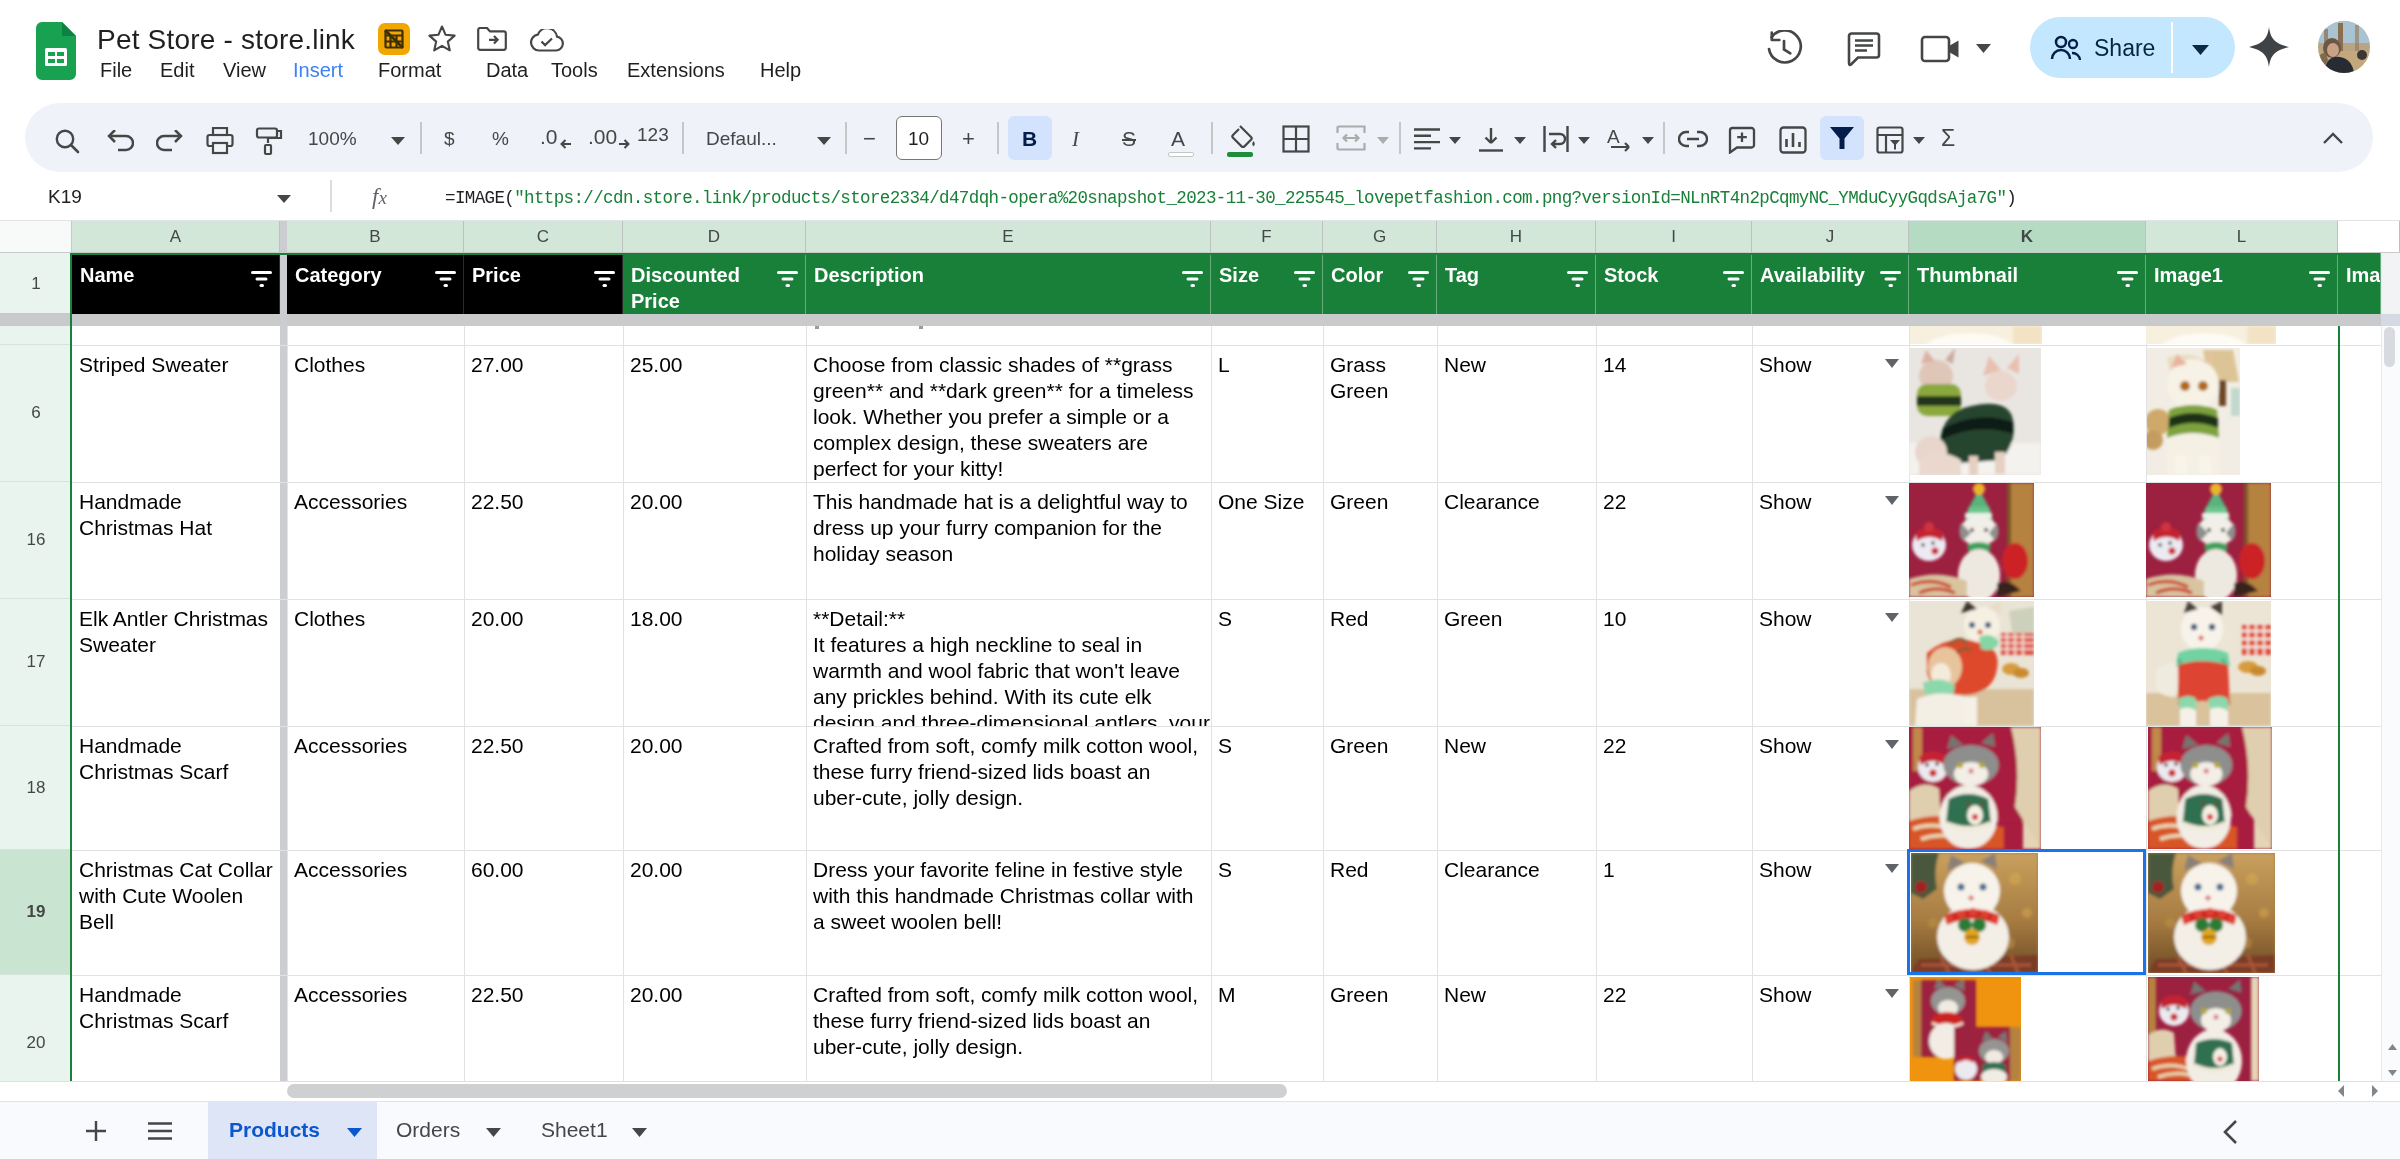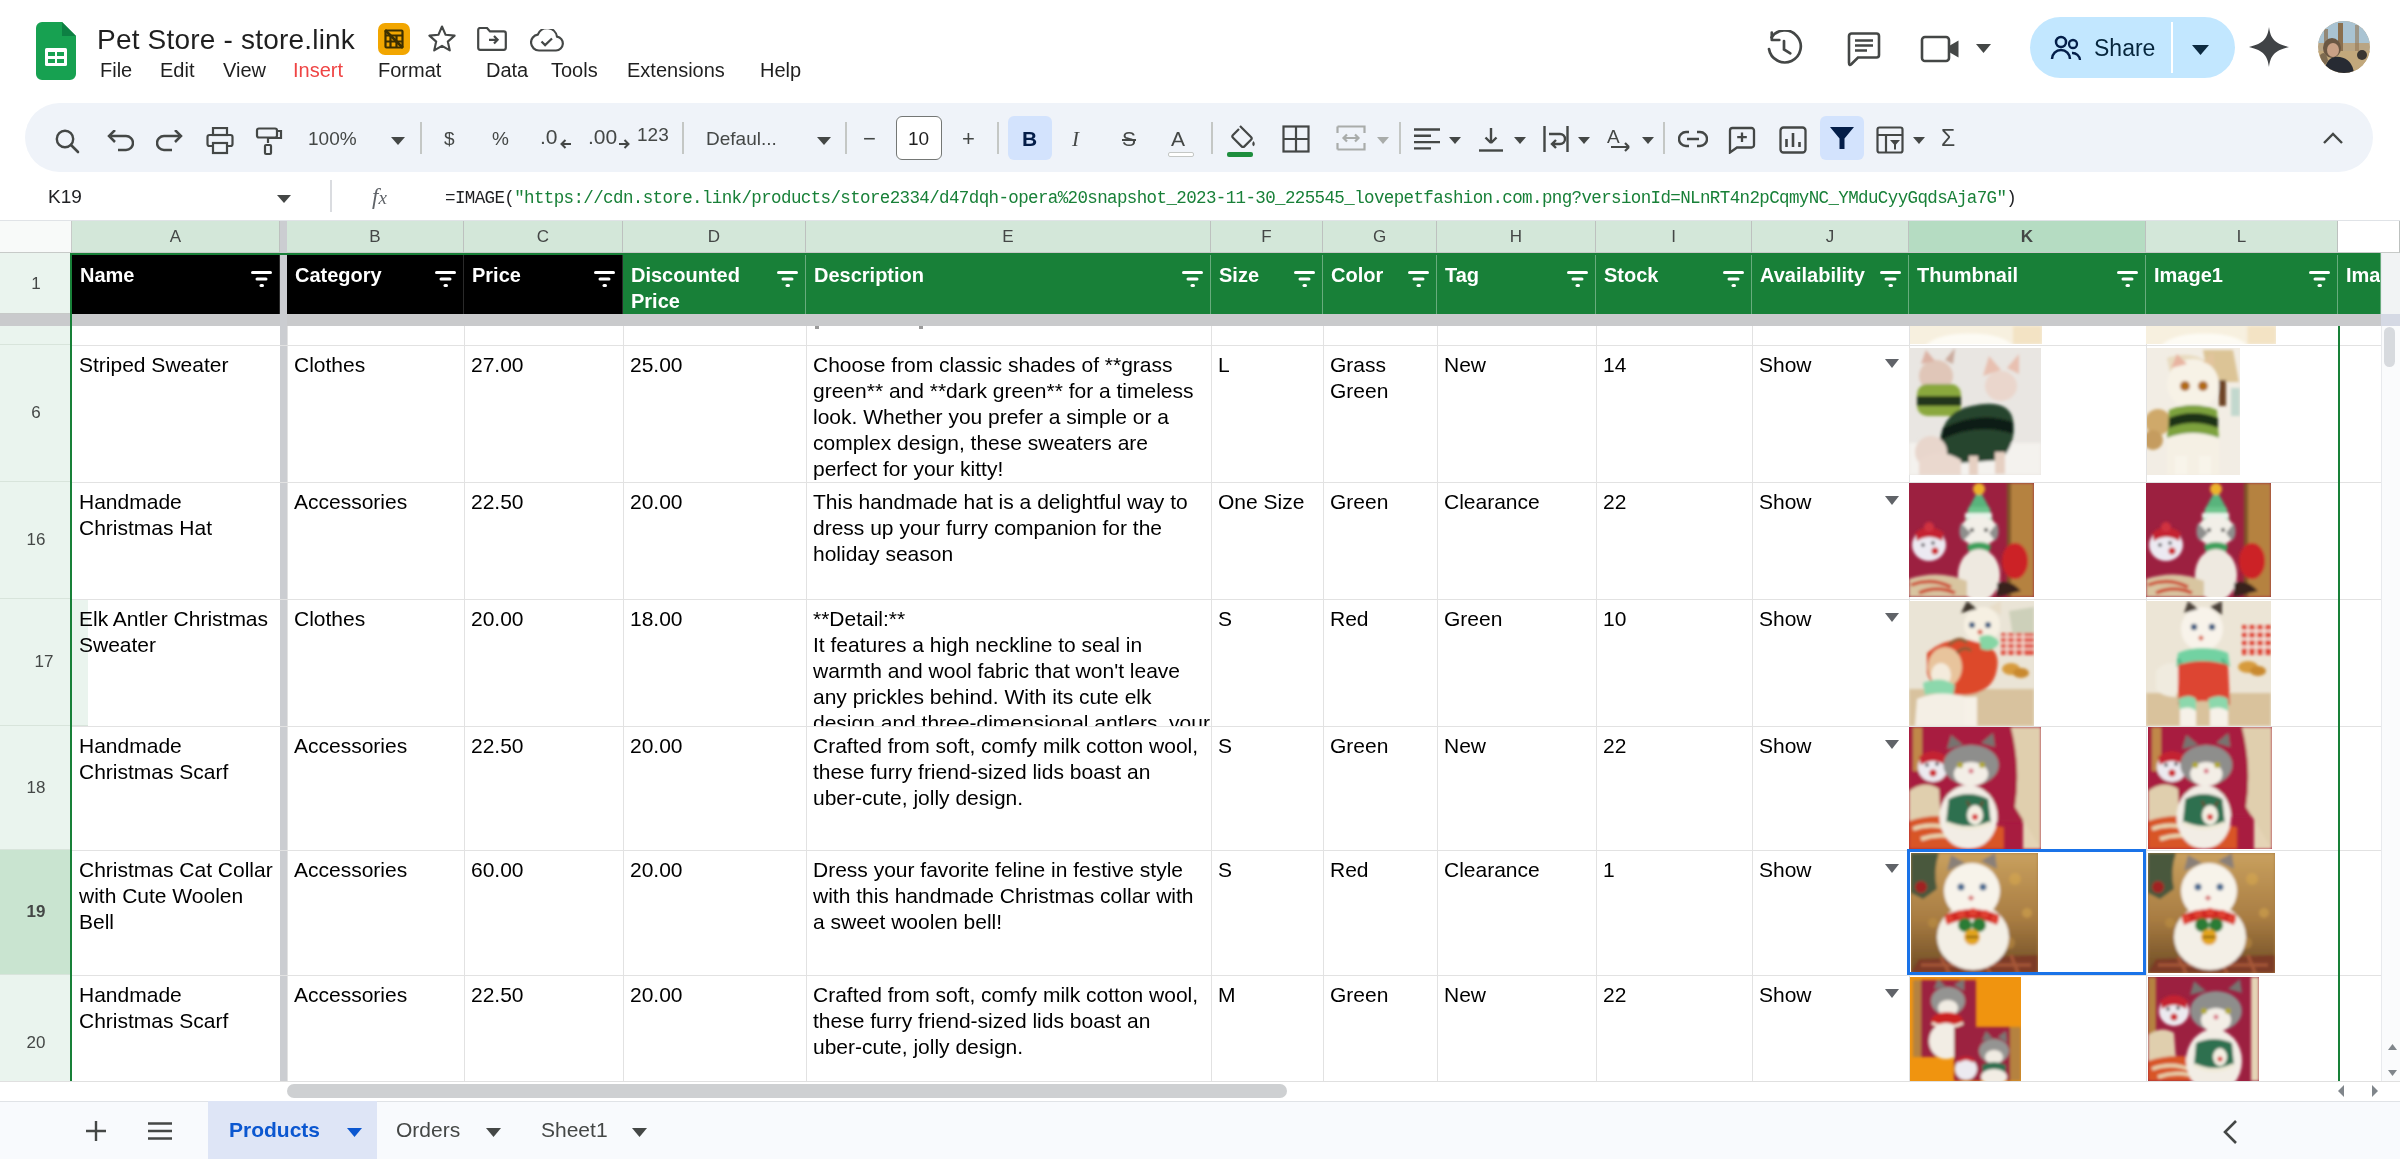--- a/index.html
+++ b/index.html
@@ -34,21 +34,21 @@
     <path d="M1.2 3 a2 2 0 0 1 2-2 H10 l3 3.4 H26.8 a2 2 0 0 1 2 2 V20.8 a2 2 0 0 1 -2 2 H3.2 a2 2 0 0 1 -2-2 Z" fill="none" stroke="#444746" stroke-width="2.2"></path>
 <path d="M12 12.8 H20 M17 9 l3.6 3.8 L17 16.6" fill="none" stroke="#444746" stroke-width="2.2"></path>
   </svg>
 <svg class="ab" style="left:530px;top:29px;" width="34" height="23" viewBox="0 0 34 23">
     <path d="M9 21.5 a8 8 0 0 1 -1.2-15.9 A10 10 0 0 1 27 7.6 a7 7 0 0 1 -1 13.9 Z" fill="none" stroke="#444746" stroke-width="2.2"></path>
 <path d="M11.5 12.5 l3.6 3.6 L22 9.5" fill="none" stroke="#444746" stroke-width="2.2"></path>
   </svg>
 <div class="ab" style="left:100px;top:59px;font-size:20px;color:#1f1f1f;font-weight:normal;white-space:nowrap;">File</div>
 <div class="ab" style="left:160px;top:59px;font-size:20px;color:#1f1f1f;font-weight:normal;white-space:nowrap;">Edit</div>
 <div class="ab" style="left:223px;top:59px;font-size:20px;color:#1f1f1f;font-weight:normal;white-space:nowrap;">View</div>
-<div class="ab" style="left:293px;top:59px;font-size:20px;color:#ef4444;font-weight:normal;white-space:nowrap;">Insert</div>
+<div class="ab" style="left:293px;top:59px;font-size:20px;color:#3b82f6;font-weight:normal;white-space:nowrap;">Insert</div>
 <div class="ab" style="left:378px;top:59px;font-size:20px;color:#1f1f1f;font-weight:normal;white-space:nowrap;">Format</div>
 <div class="ab" style="left:486px;top:59px;font-size:20px;color:#1f1f1f;font-weight:normal;white-space:nowrap;">Data</div>
 <div class="ab" style="left:551px;top:59px;font-size:20px;color:#1f1f1f;font-weight:normal;white-space:nowrap;">Tools</div>
 <div class="ab" style="left:627px;top:59px;font-size:20px;color:#1f1f1f;font-weight:normal;white-space:nowrap;">Extensions</div>
 <div class="ab" style="left:760px;top:59px;font-size:20px;color:#1f1f1f;font-weight:normal;white-space:nowrap;">Help</div>
 <svg class="ab" style="left:1765px;top:30px;" width="38" height="38" viewBox="0 0 38 38">
     <path d="M6.5 7.5 a16 16 0 1 1 -2.5 11.5" fill="none" stroke="#444746" stroke-width="2.7" stroke-linecap="round"></path>
 <path d="M6.8 2.5 v7.5 h7.5" fill="none" stroke="#444746" stroke-width="2.7" stroke-linecap="round" stroke-linejoin="round"></path>
 <path d="M19 11 v8.5 l6.3 3.8" fill="none" stroke="#444746" stroke-width="2.7" stroke-linecap="round"></path>
   </svg>
@@ -343,21 +343,21 @@
   </svg>
 <div class="hdr" style="left:2338px;top:253px;width:43px;height:61px;background:#188038;border-right:1px solid rgba(255,255,255,0.35);white-space:normal">Ima</div>
 <div class="ab" style="left:0px;top:314px;width:2381px;height:12px;background:#c9cacc;"></div>
 <div class="ab" style="left:2381px;top:314px;width:19px;height:12px;background:#d5d9e4;"></div>
 <div class="ab" style="left:280px;top:221px;width:7px;height:860px;background:#cbcdd1;"></div>
 <div class="ab" style="left:0px;top:326px;width:2384px;height:755px;background:#fff;"></div>
 <div class="ab" style="left:280px;top:326px;width:7px;height:755px;background:#cbcdd1;"></div>
 <div class="rn" style="left:0px;top:326px;width:72px;height:19px;background:#eaf4ee;border-bottom:1px solid #d8e4db;font-weight:normal"></div>
 <div class="rn" style="left:0px;top:345px;width:72px;height:137px;background:#eaf4ee;border-bottom:1px solid #d8e4db;font-weight:normal">6</div>
 <div class="rn" style="left:0px;top:482px;width:72px;height:117px;background:#eaf4ee;border-bottom:1px solid #d8e4db;font-weight:normal">16</div>
-<div class="rn" style="left:0px;top:599px;width:88px;height:127px;background:#eaf4ee;border-bottom:1px solid #d8e4db;font-weight:normal">17</div>
+<div class="rn" style="left:0px;top:599px;width:72px;height:127px;background:#eaf4ee;border-bottom:1px solid #d8e4db;font-weight:normal">17</div>
 <div class="rn" style="left:0px;top:726px;width:72px;height:124px;background:#eaf4ee;border-bottom:1px solid #d8e4db;font-weight:normal">18</div>
 <div class="rn" style="left:0px;top:850px;width:72px;height:125px;background:#c9e4d0;border-bottom:1px solid #d8e4db;font-weight:bold">19</div>
 <div class="rn" style="left:0px;top:975px;width:72px;height:136px;background:#eaf4ee;border-bottom:1px solid #d8e4db;font-weight:normal">20</div>
 <div class="ab" style="left:287px;top:326px;width:1px;height:755px;background:#e2e2e2;"></div>
 <div class="ab" style="left:464px;top:326px;width:1px;height:755px;background:#e2e2e2;"></div>
 <div class="ab" style="left:623px;top:326px;width:1px;height:755px;background:#e2e2e2;"></div>
 <div class="ab" style="left:806px;top:326px;width:1px;height:755px;background:#e2e2e2;"></div>
 <div class="ab" style="left:1211px;top:326px;width:1px;height:755px;background:#e2e2e2;"></div>
 <div class="ab" style="left:1323px;top:326px;width:1px;height:755px;background:#e2e2e2;"></div>
 <div class="ab" style="left:1437px;top:326px;width:1px;height:755px;background:#e2e2e2;"></div>

